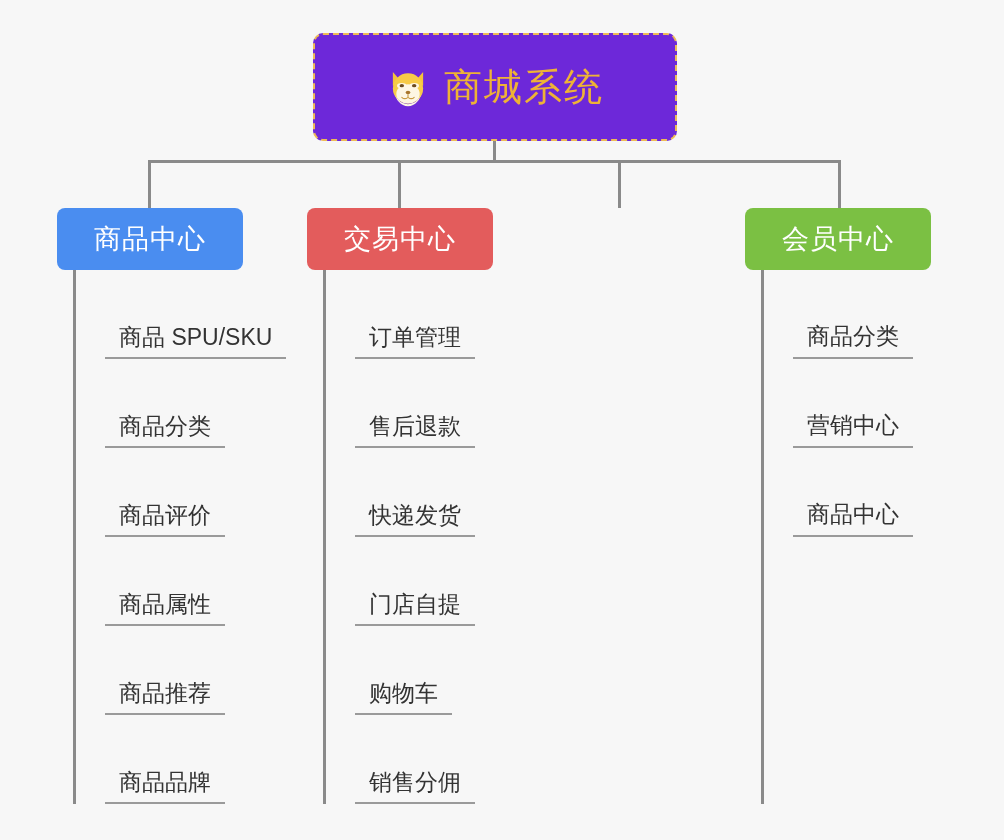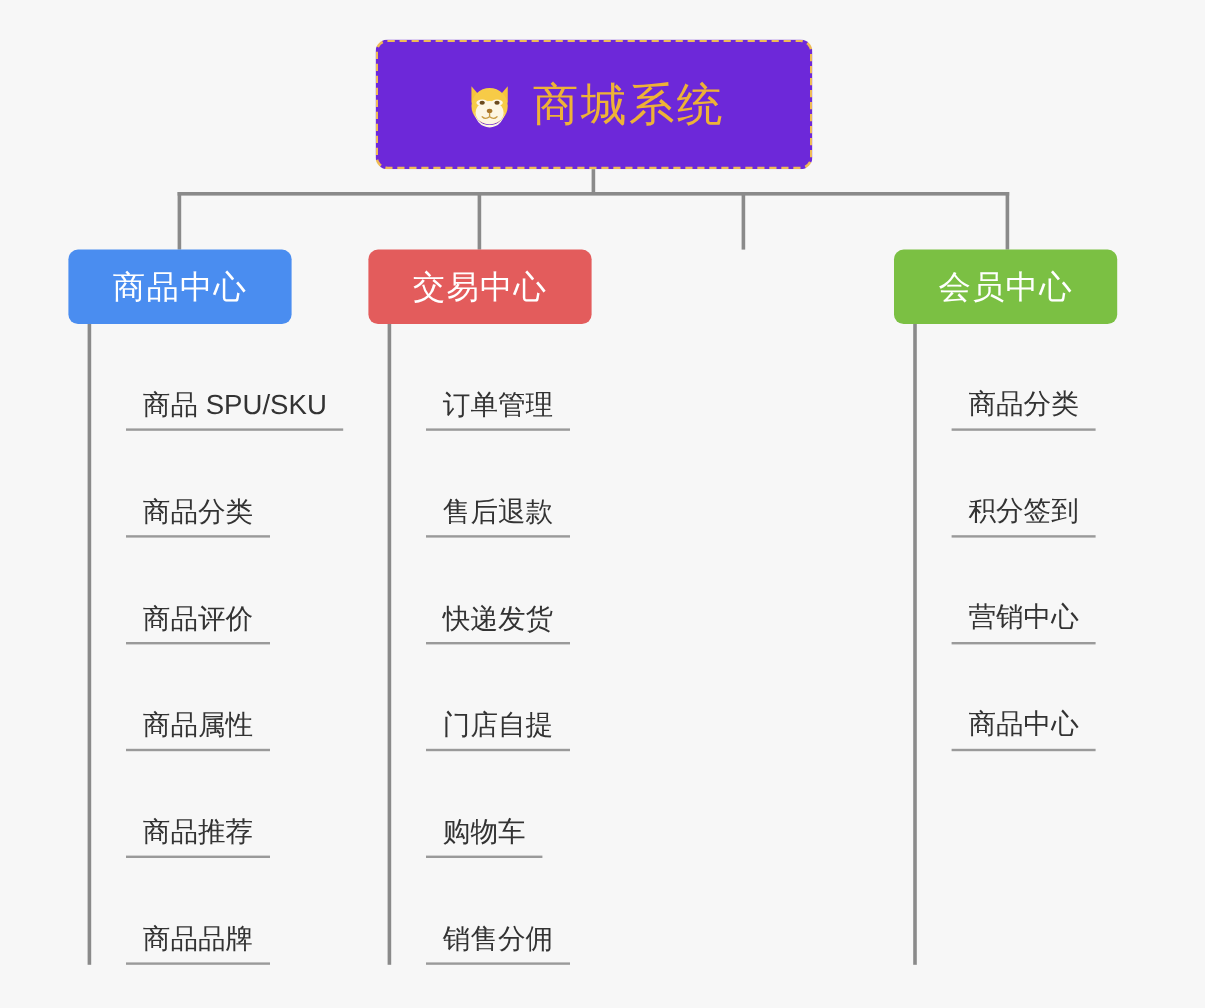--- a/index.html
+++ b/index.html
@@ -205,23 +205,20 @@
   <div class="column" style="left:745px; width:186px;font-family:Liberation Serif, serif;">
     <div class="col-header" style="background: rgb(123, 192, 67);">
       <span>会员中心</span>
     </div>
     <div class="col-body">
       <div class="spine" style="background: rgb(138, 138, 138); height: 534px;"></div>
       <div class="leaf">
           <span class="leaf-inner">商品分类</span>
         </div>
       <div class="leaf">
-          <span class="leaf-inner">积分签到</span>
-        </div>
-      <div class="leaf">
           <span class="leaf-inner">营销中心</span>
         </div>
       <div class="leaf">
           <span class="leaf-inner">商品中心</span>
         </div>
     </div>
   </div>
 
 </div>
 

